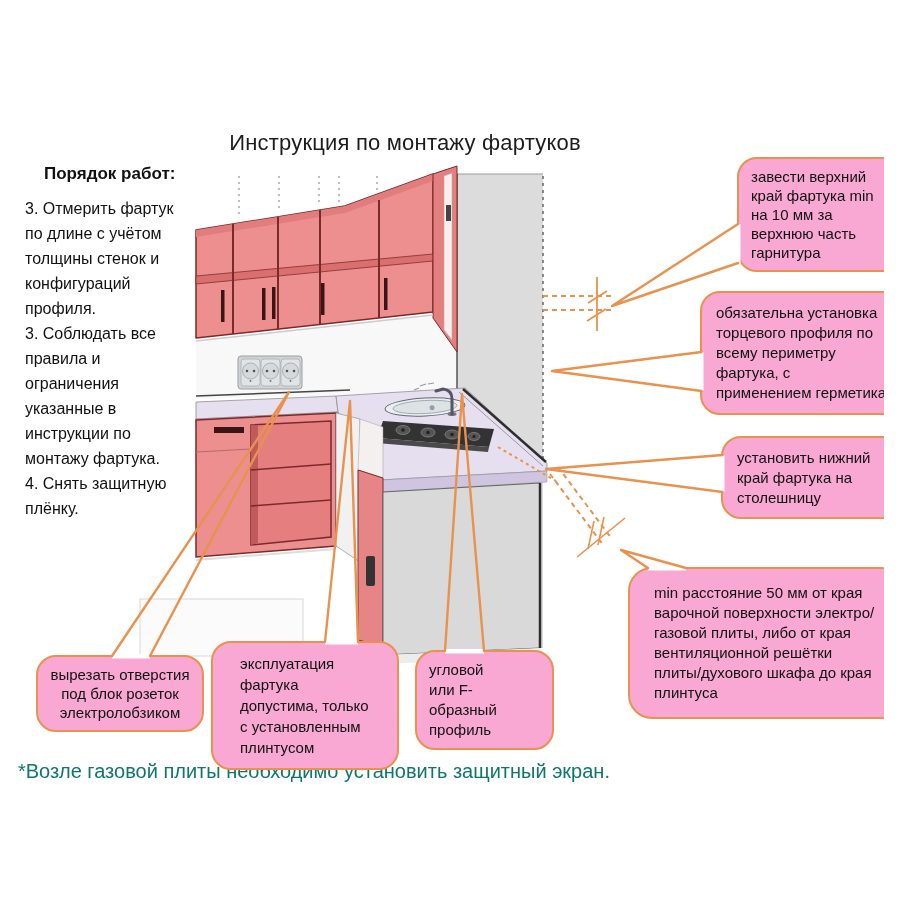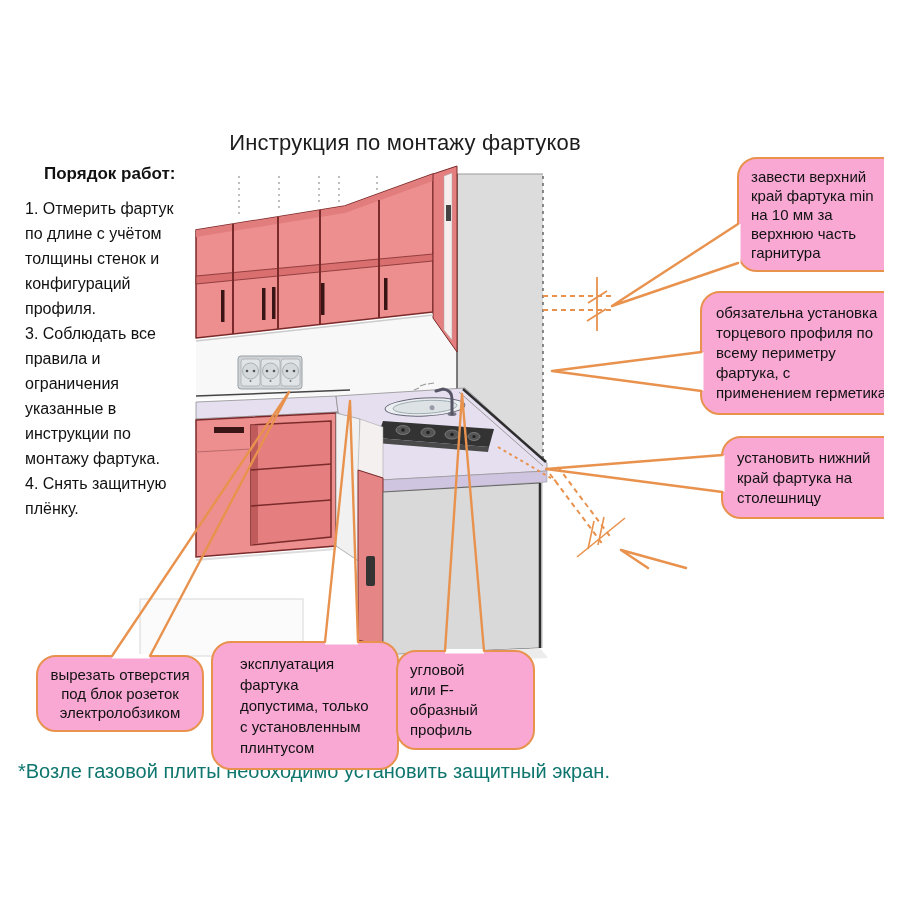--- a/index.html
+++ b/index.html
@@ -24,36 +24,36 @@
   .overlay{z-index:3;pointer-events:none;}
   .callout{position:absolute;z-index:2;background:#f9a8d4;border:2.5px solid var(--accent);
            border-radius:20px;display:flex;align-items:center;
            font-size:15px;line-height:19px;color:#111;}
   .c1{left:737px;top:157px;width:167px;min-height:111px;padding:8px 12px;}
   .c2{left:700px;top:291px;width:205px;min-height:113px;padding:10px 14px;line-height:20px;}
   .c3{left:721px;top:436px;width:184px;min-height:83px;padding:4px 14px;line-height:20px;}
   .c4{left:628px;top:567px;width:277px;min-height:147px;padding:14px 24px;line-height:20px;border-radius:24px;}
   .c5{left:36px;top:655px;width:168px;min-height:76px;padding:8px 10px;justify-content:flex-end;text-align:center;}
   .c6{left:211px;top:641px;width:188px;min-height:99px;padding:10px 27px;line-height:21px;}
-  .c7{left:396px;top:650px;width:139px;min-height:81px;padding:8px 12px;white-space:pre-line;line-height:20px;}
+  .c7{left:415px;top:650px;width:139px;min-height:81px;padding:8px 12px;white-space:pre-line;line-height:20px;}
   .footnote{position:absolute;left:18px;top:760px;font-size:20px;color:#0f766e;}
   .acc{stroke:var(--accent);fill:none;}
   .cabf{fill:var(--cabinet);}
   .ctf{fill:var(--countertop);}
 </style>
 </head>
 <body>
 
 <div class="page">
 
   <div class="title">Инструкция по монтажу фартуков</div>
 
   <div class="wo-head">Порядок работ:</div>
   <div class="wo-list">
-    <div>1. Отмерить фартук по длине с учётом толщины стенок и конфигураций профиля.</div>
+    <div>3. Отмерить фартук по длине с учётом толщины стенок и конфигураций профиля.</div>
     <div>3. Соблюдать все правила и ограничения указанные в инструкции по монтажу фартука.</div>
     <div>4. Снять защитную плёнку.</div>
   </div>
 
   <svg class="svg-abs illu" viewBox="0 0 910 910">
 
     <polygon points="196,340 457,312 457,392 196,399" fill="#f8f8f8"></polygon>
 
     <g>
       <rect x="457" y="174" width="86" height="474" fill="var(--column_gray)"></rect>
@@ -203,20 +203,23 @@
 
   <div class="callout c1">
     <span>завести верхний край фартука min на 10 мм за верхнюю часть гарнитура</span>
   </div>
   <div class="callout c2">
     <span>обязательна установка торцевого профиля по всему периметру фартука,  с применением герметика</span>
   </div>
   <div class="callout c3">
     <span>установить нижний край фартука на столешницу</span>
   </div>
+  <div class="callout c4">
+    <span>min расстояние 50 мм от края варочной поверхности электро/газовой плиты, либо от края вентиляционной решётки плиты/духового шкафа до края плинтуса</span>
+  </div>
   <div class="callout c5">
     <span>вырезать отверстия под блок розеток электролобзиком</span>
   </div>
   <div class="callout c6">
     <span>эксплуатация фартука допустима, только с установленным плинтусом</span>
   </div>
   <div class="callout c7">
     <span>угловой
 или F-образный
 профиль</span>

